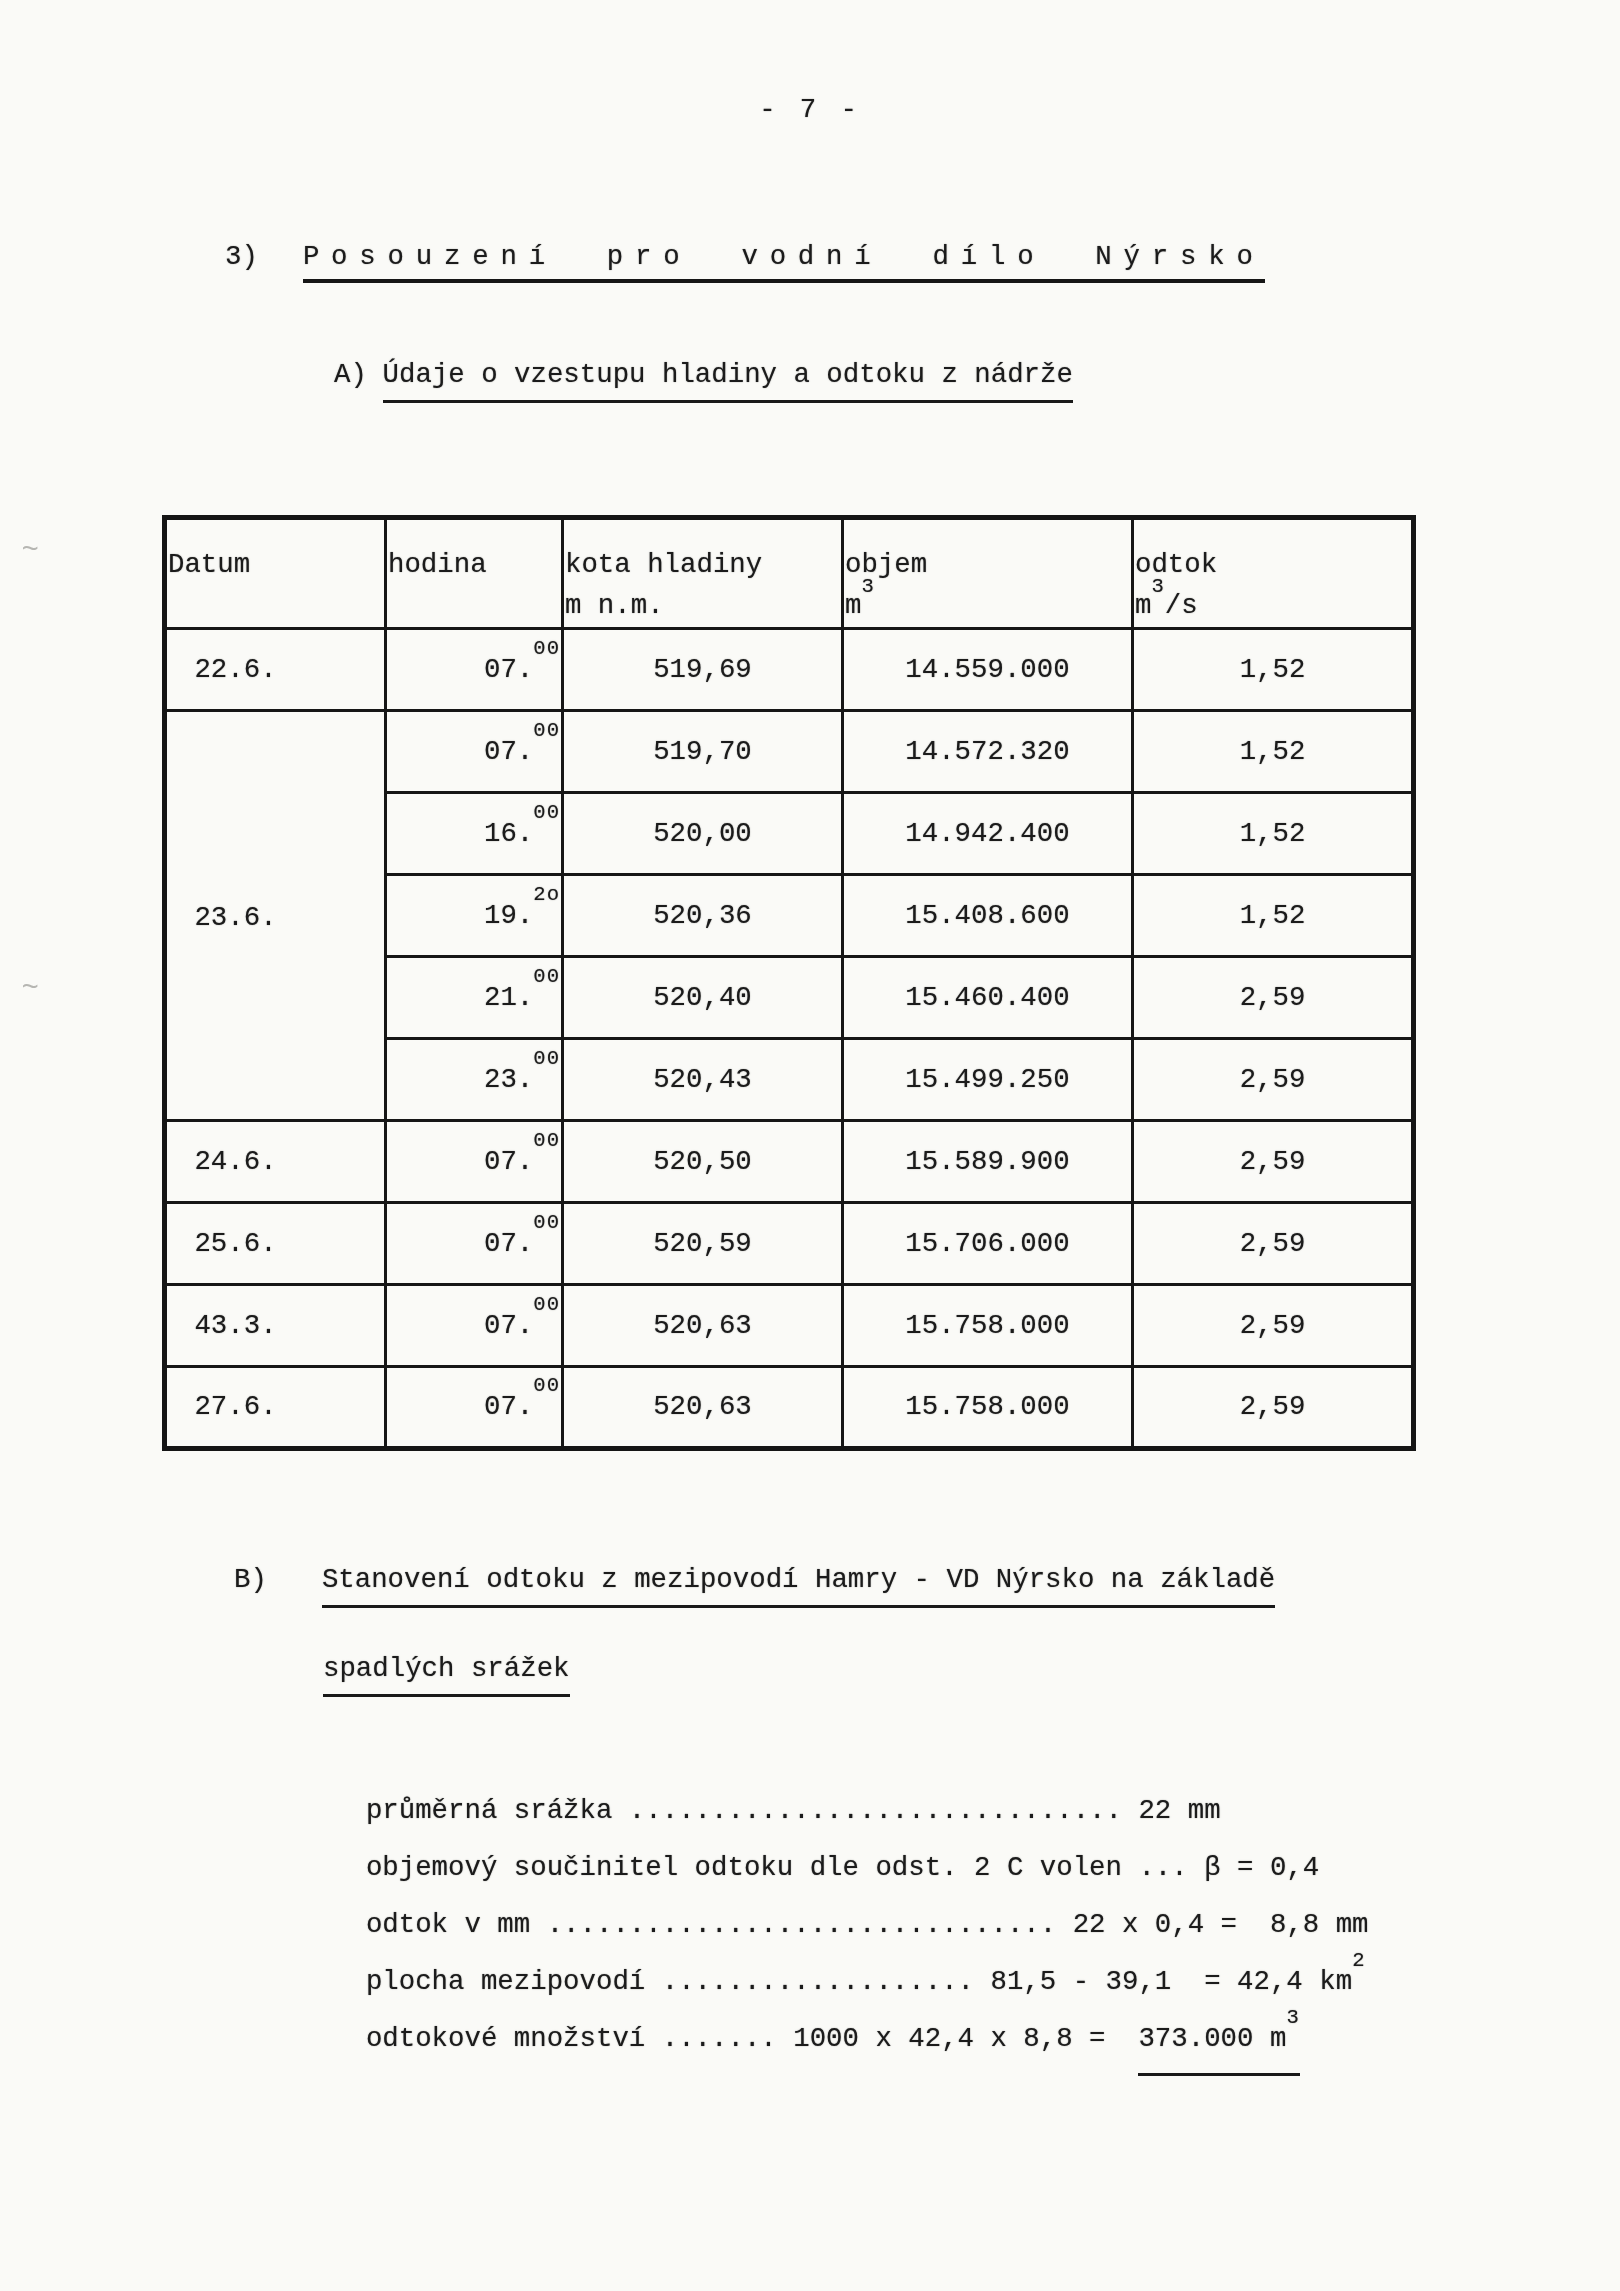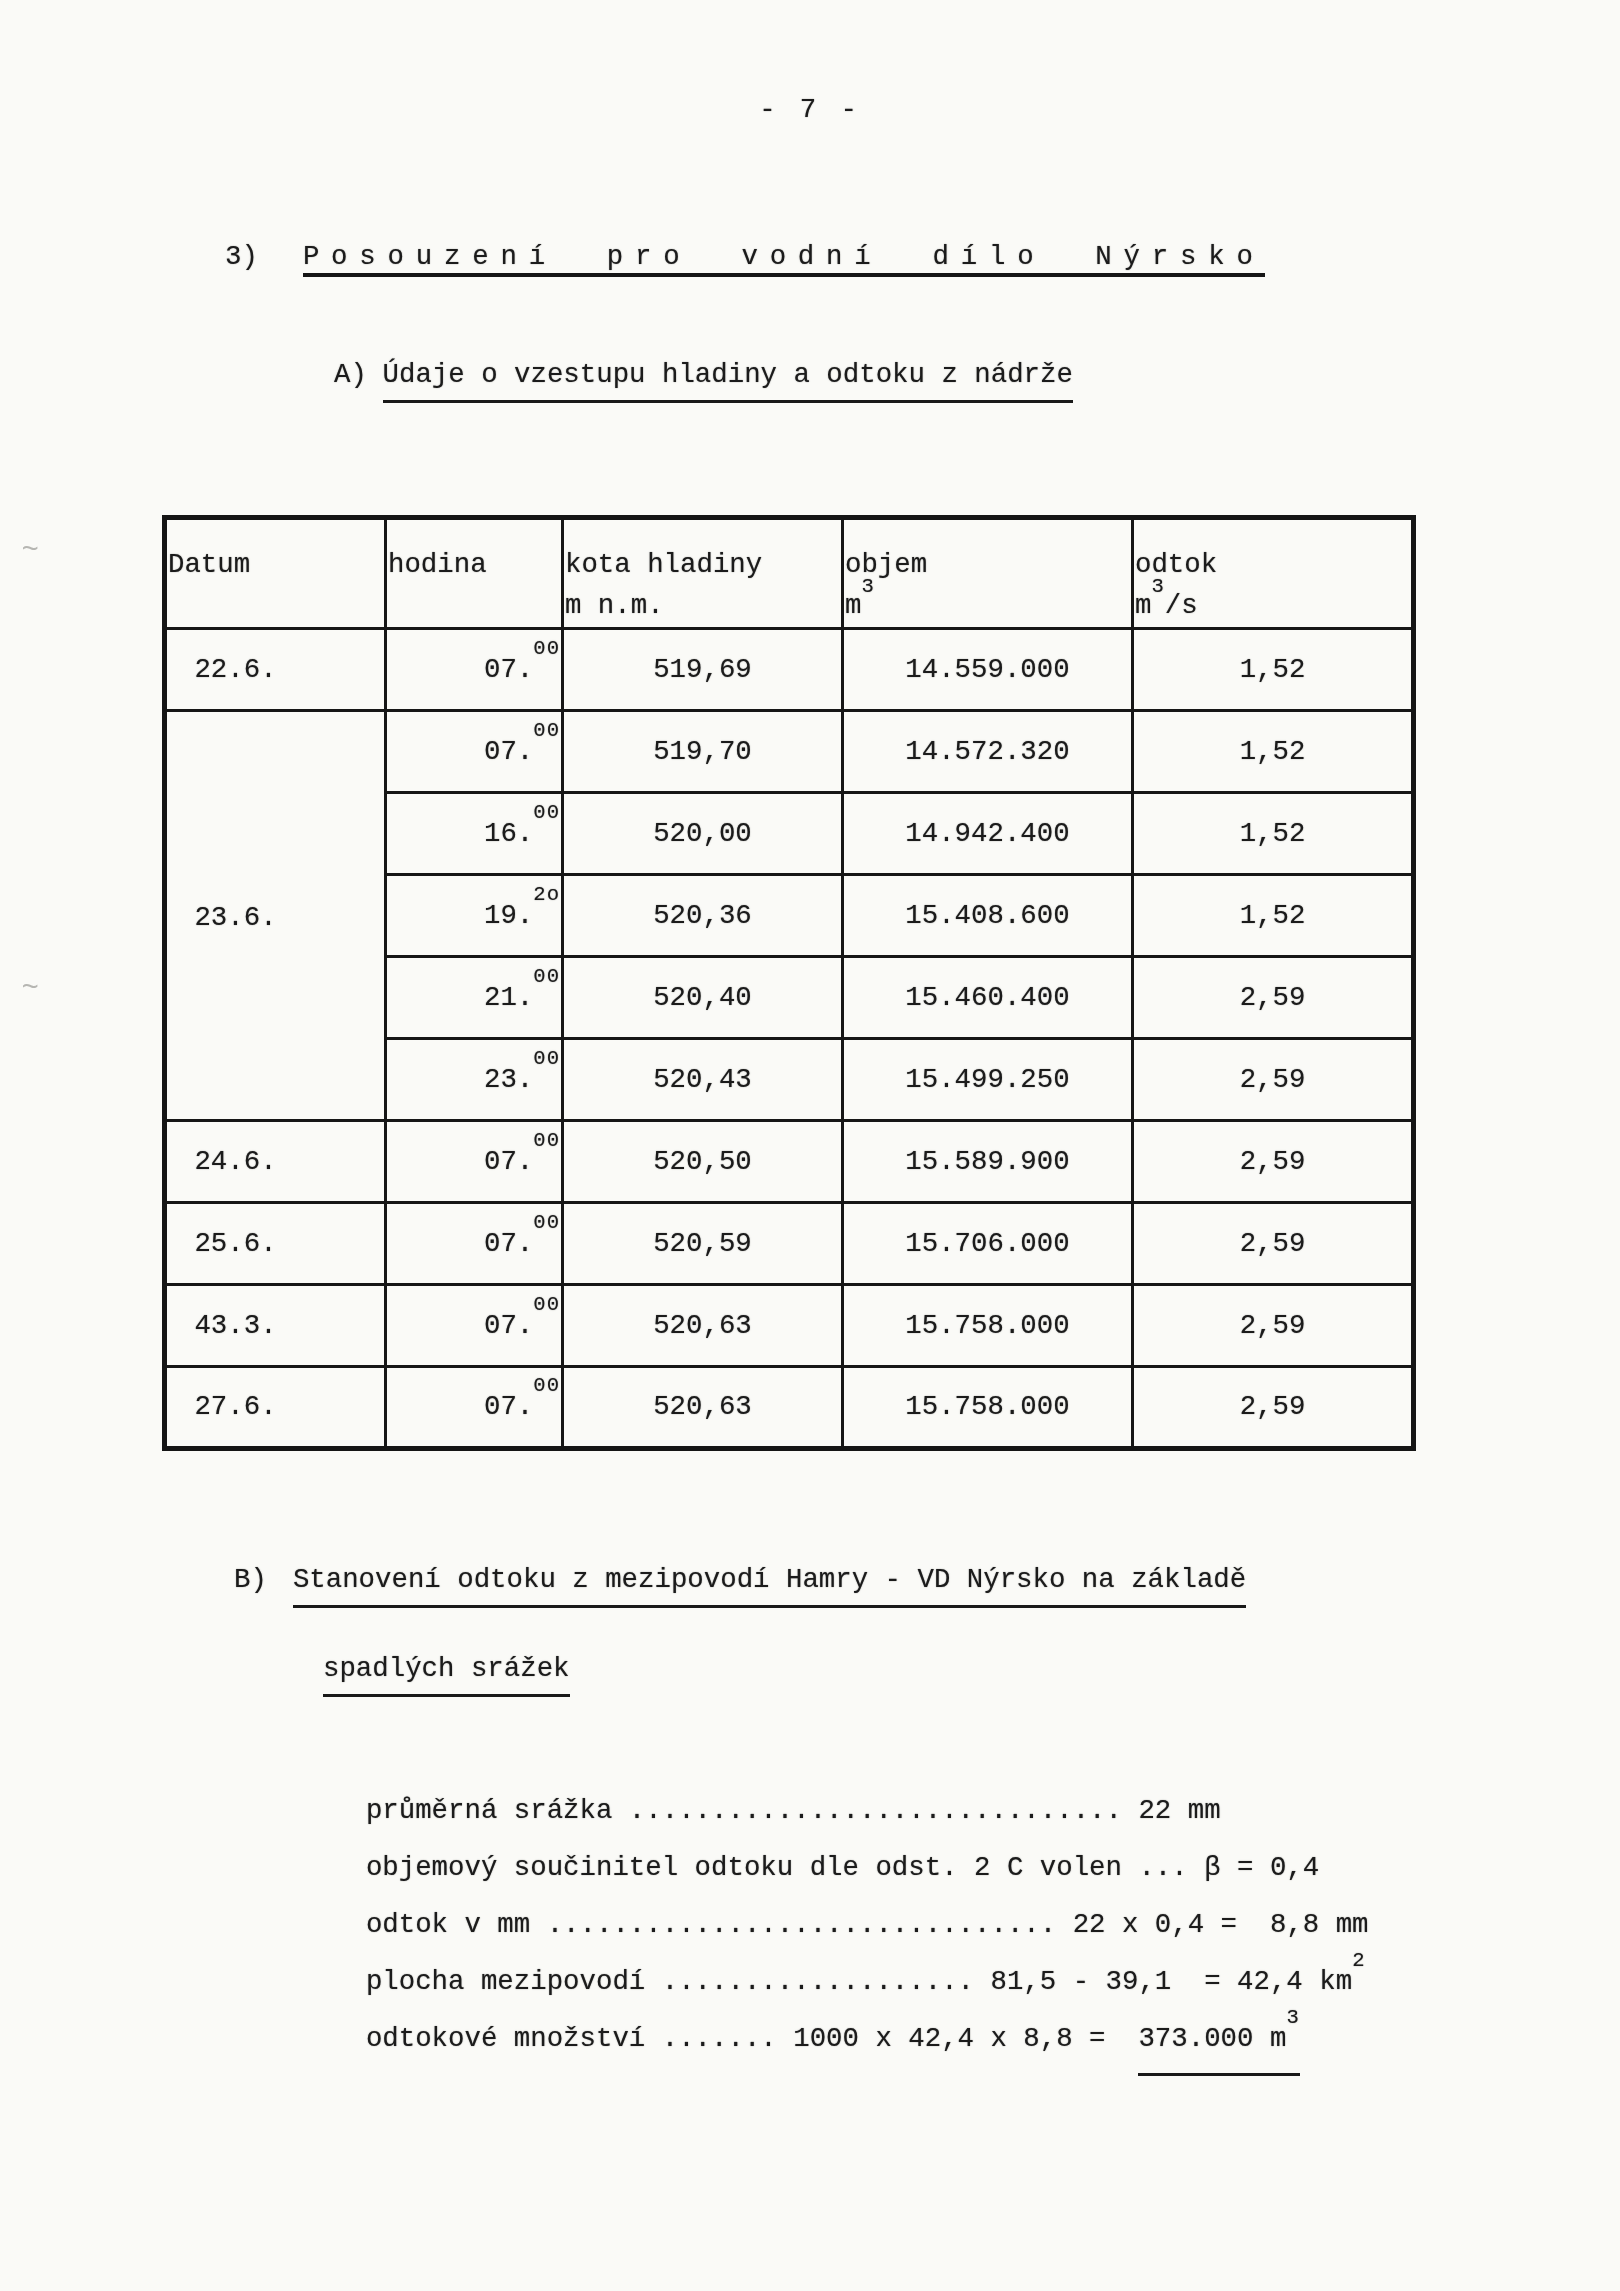--- a/index.html
+++ b/index.html
@@ -17,21 +17,21 @@
     text-shadow: 0 0 1.2px rgba(25,25,25,0.55);
     overflow: hidden;
   }
   .abs { position: absolute; }
   .u {
     border-bottom: 3.9px solid #191919;
     padding-bottom: 9.8px;
   }
   .u-heavy {
     border-bottom: 4.9px solid #161616;
-    padding-bottom: 1px;
+    padding-bottom: 7px;
   }
   #page-number {
     top: 94px;
     left: 0;
     width: 100%;
     text-align: center;
     letter-spacing: 3.9px;
   }
   #heading { top: 241px; left: 225px; white-space: nowrap; }
   #heading .h-title {
@@ -71,21 +71,21 @@
   sup.tw {
     font-size: 20.6px;
     line-height: 0;
     position: relative;
     top: -12.7px;
     letter-spacing: 1px;
   }
   th sup.tw { top: -10.8px; }
 
   #section-b1 { top: 1564px; left: 234px; white-space: nowrap; }
-  #section-b1 .s-title { margin-left: 26px; }
+  #section-b1 .s-title { margin-left: 55px; }
   #section-b2 { top: 1653px; left: 323px; white-space: nowrap; }
 
   .calc-line { left: 333px; white-space: pre; }
   #calc-0 { top: 1764px; }
   #calc-1 { top: 1821px; }
   #calc-2 { top: 1878px; }
   #calc-3 { top: 1935px; }
   #calc-4 { top: 1992px; }
   .result-underline {
     border-bottom: 3.9px solid #191919;

